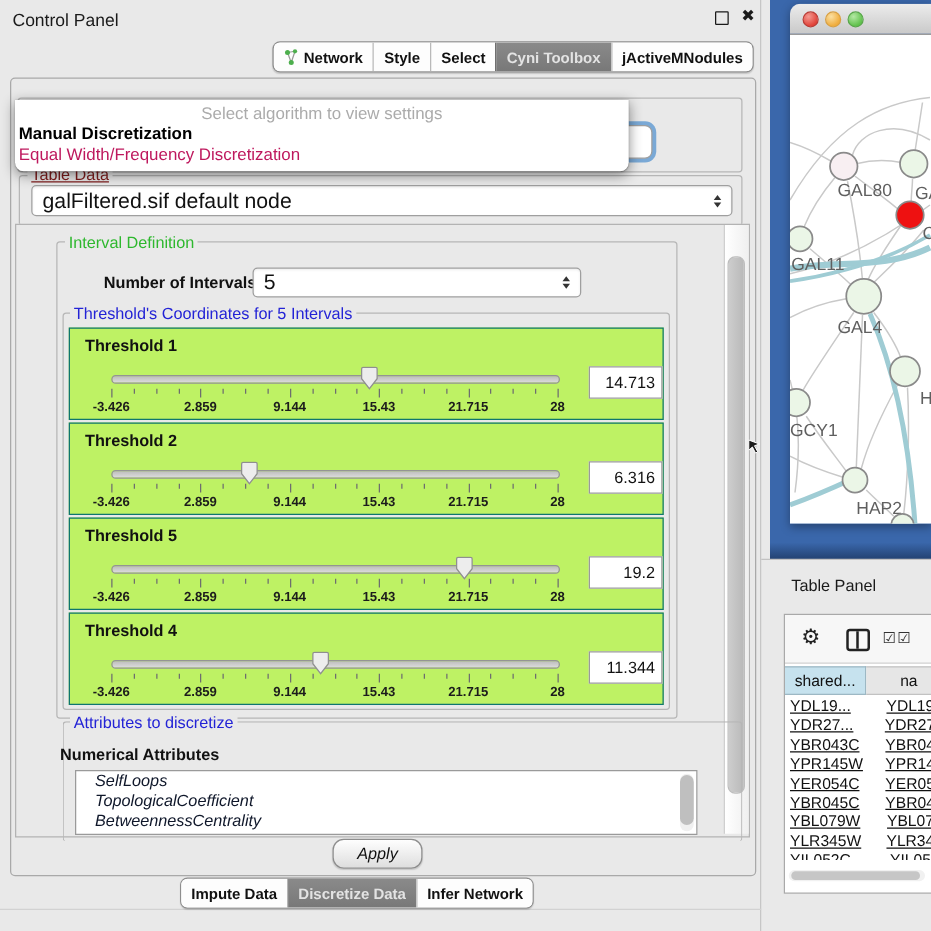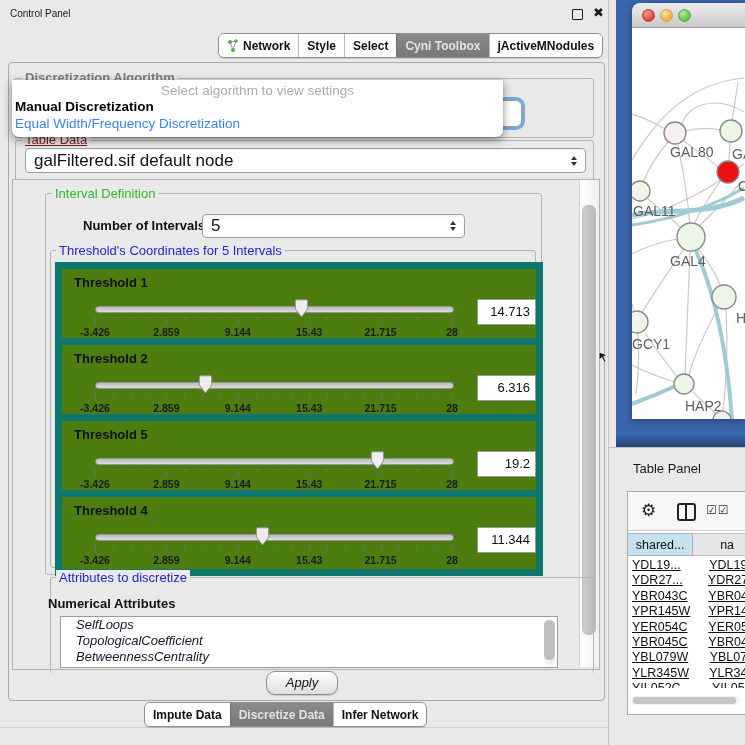--- a/index.html
+++ b/index.html
@@ -1,21 +1,21 @@
 <!DOCTYPE html>
 <html><head>
 <meta charset="utf-8">
 <style>
   html,body{margin:0;padding:0;background:#dcdcdc;}
   #screen{position:relative;width:745px;height:745px;background:#e9e9e9;
     font-family:"Liberation Sans","DejaVu Sans",sans-serif;overflow:hidden;color:#111;}
   .abs{position:absolute;}
   
   #cp-titlebar{left:0;top:0;width:609px;height:28px;background:#e9e9e9;}
-  #cp-title{left:10px;top:8px;font-size:10px;color:#1a1a1a;}
+  #cp-title{left:10px;top:8px;font-size:14px;color:#1a1a1a;}
   #float-btn{left:572px;top:9px;width:9px;height:9px;border:1.5px solid #1a1a1a;border-radius:1px;background:transparent;}
   #close-btn{left:593px;top:5px;font-size:13px;font-weight:bold;color:#1a1a1a;}
   #cp-right-edge{left:608px;top:0;width:1px;height:745px;background:#c6c6c6;}
   
   .seg-tabs{display:flex;border:1px solid #8e8e8e;border-radius:6px;background:#fdfdfd;
     box-shadow:0 1px 1px rgba(0,0,0,.15);overflow:hidden;height:23px;align-items:stretch;}
   .seg{display:flex;align-items:center;padding:0 8px;font-size:12px;font-weight:bold;color:#111;
     border-left:1px solid #b9b9b9;background:#fdfdfd;white-space:nowrap;}
   .seg:first-child{border-left:none;}
   .seg.sel{background:linear-gradient(#8a8a8a,#787878);color:#e3e3e3;border-left-color:#6f6f6f;}
@@ -37,30 +37,30 @@
   .stepper{display:flex;flex-direction:column;align-items:center;margin-left:4px;}
   .stepper i{display:block;width:0;height:0;border-left:3.5px solid transparent;border-right:3.5px solid transparent;}
   .stepper .up{border-bottom:4px solid #333;margin-bottom:2px;}
   .stepper .dn{border-top:4px solid #333;}
   
   #algo-popup{left:12px;top:80px;width:491px;height:57px;background:#fff;border-radius:0 0 7px 7px;
     box-shadow:0 3px 10px rgba(0,0,0,.45),0 0 1px rgba(0,0,0,.3);z-index:40;overflow:hidden;}
   .pop-row{position:absolute;left:0;width:100%;font-size:13.5px;white-space:nowrap;}
   .pop-hint{top:3px;text-align:center;color:#ababab;}
   .pop-bold{top:19px;padding-left:3px;font-weight:bold;color:#000;}
-  .pop-norm{top:36px;padding-left:3px;color:#3b82f6;}
+  .pop-norm{top:36px;padding-left:3px;color:#be185d;}
   
   #algo-combo{left:398px;top:100px;width:122px;height:25px;border-radius:6px;background:#fff;
     border:1px solid #9f9f9f;box-shadow:0 0 0 3px #7aa9d6;z-index:30;}
   
   #scroll-pane{left:12px;top:179px;width:586px;height:489px;border:1px solid #b3b3b3;background:#e9e9e9;}
   #vscroll-track{left:579px;top:180px;width:19px;height:487px;background:linear-gradient(to right,#ffffff,#efefef);border-left:1px solid #cfcfcf;}
   #vscroll-thumb{left:582px;top:205px;width:12px;height:428px;background:linear-gradient(to right,#cdcdcd,#b9b9b9);border-radius:6px;border:1px solid #bdbdbd;}
   
-  .th-panel{position:absolute;left:55px;width:474px;height:72px;border:7px solid #0f766e;background:#4d7c0f;}
+  .th-panel{position:absolute;left:55px;width:474px;height:72px;border:1px solid #0f766e;background:#bef264;}
   .th-label{position:absolute;left:12px;top:6px;font-size:13px;font-weight:bold;}
   .th-track{position:absolute;left:33px;top:37px;width:357px;height:5px;border:1px solid #949494;border-radius:4px;
     background:linear-gradient(#bdbdbd,#dcdcdc);}
   .th-thumb{position:absolute;top:30px;width:15px;height:19px;}
   .tick{position:absolute;width:1px;background:#6e6e6e;}
   .tick-label{position:absolute;font-size:10.5px;font-weight:bold;color:#1c1c1c;transform:translateX(-50%);white-space:nowrap;}
   .th-value{position:absolute;left:415px;top:30px;width:52px;height:24px;background:#fff;border:1px solid #9a9a9a;
     font-size:13px;text-align:right;line-height:24px;padding-right:5px;}
   
   #attr-list{left:60px;top:616px;width:496px;height:50px;background:#fff;border:1px solid #9a9a9a;overflow:hidden;}
@@ -139,21 +139,20 @@
         <span>Cyni Toolbox</span>
       </div>
       <div class="seg">
         <span>jActiveMNodules</span>
       </div>
     </div>
 
   <div class="abs" id="tab-panel"></div>
 
   <div class="group" style="left:14px;top:78px;width:578px;height:58px;"></div>
-  <div class="group-title gt-gray" style="left:22px;top:70px;">Discretization Algorithm</div>
   <div class="abs" id="algo-combo"></div>
 
   <div class="group" style="left:15px;top:140px;width:577px;height:39px;"></div>
   <div class="group-title" style="left:22px;top:132px;color:#7f1d1d;text-decoration:underline;">Table Data</div>
   <div class="combo" style="left:25px;top:148px;width:543px;height:23px;">
     <span class="cv">galFiltered.sif default node</span>
     <span class="stepper">
         <i class="up"></i>
         <i class="dn"></i>
       </span>

